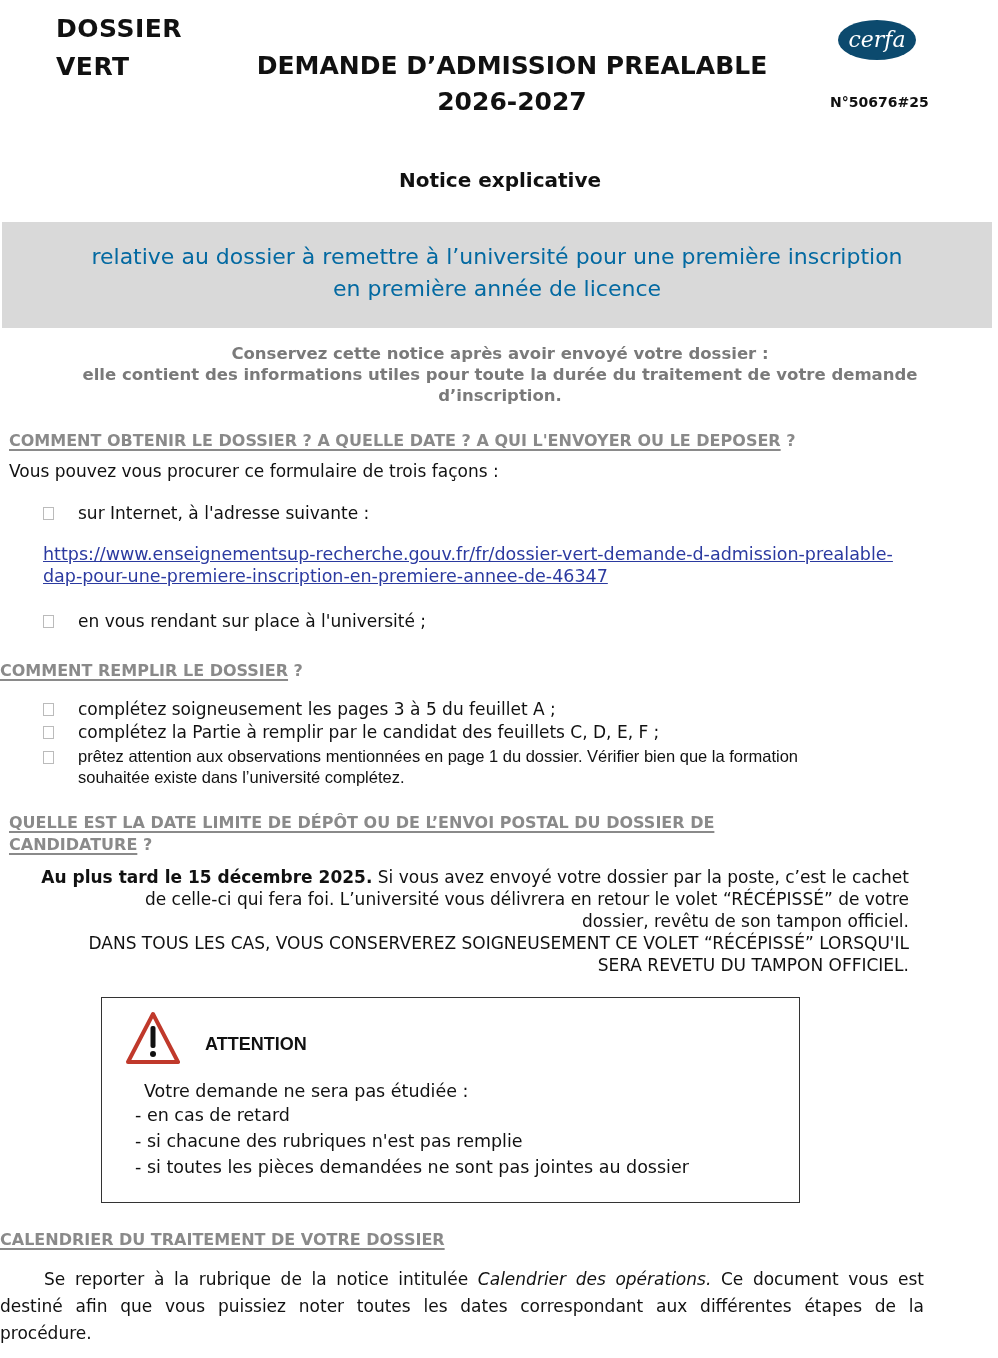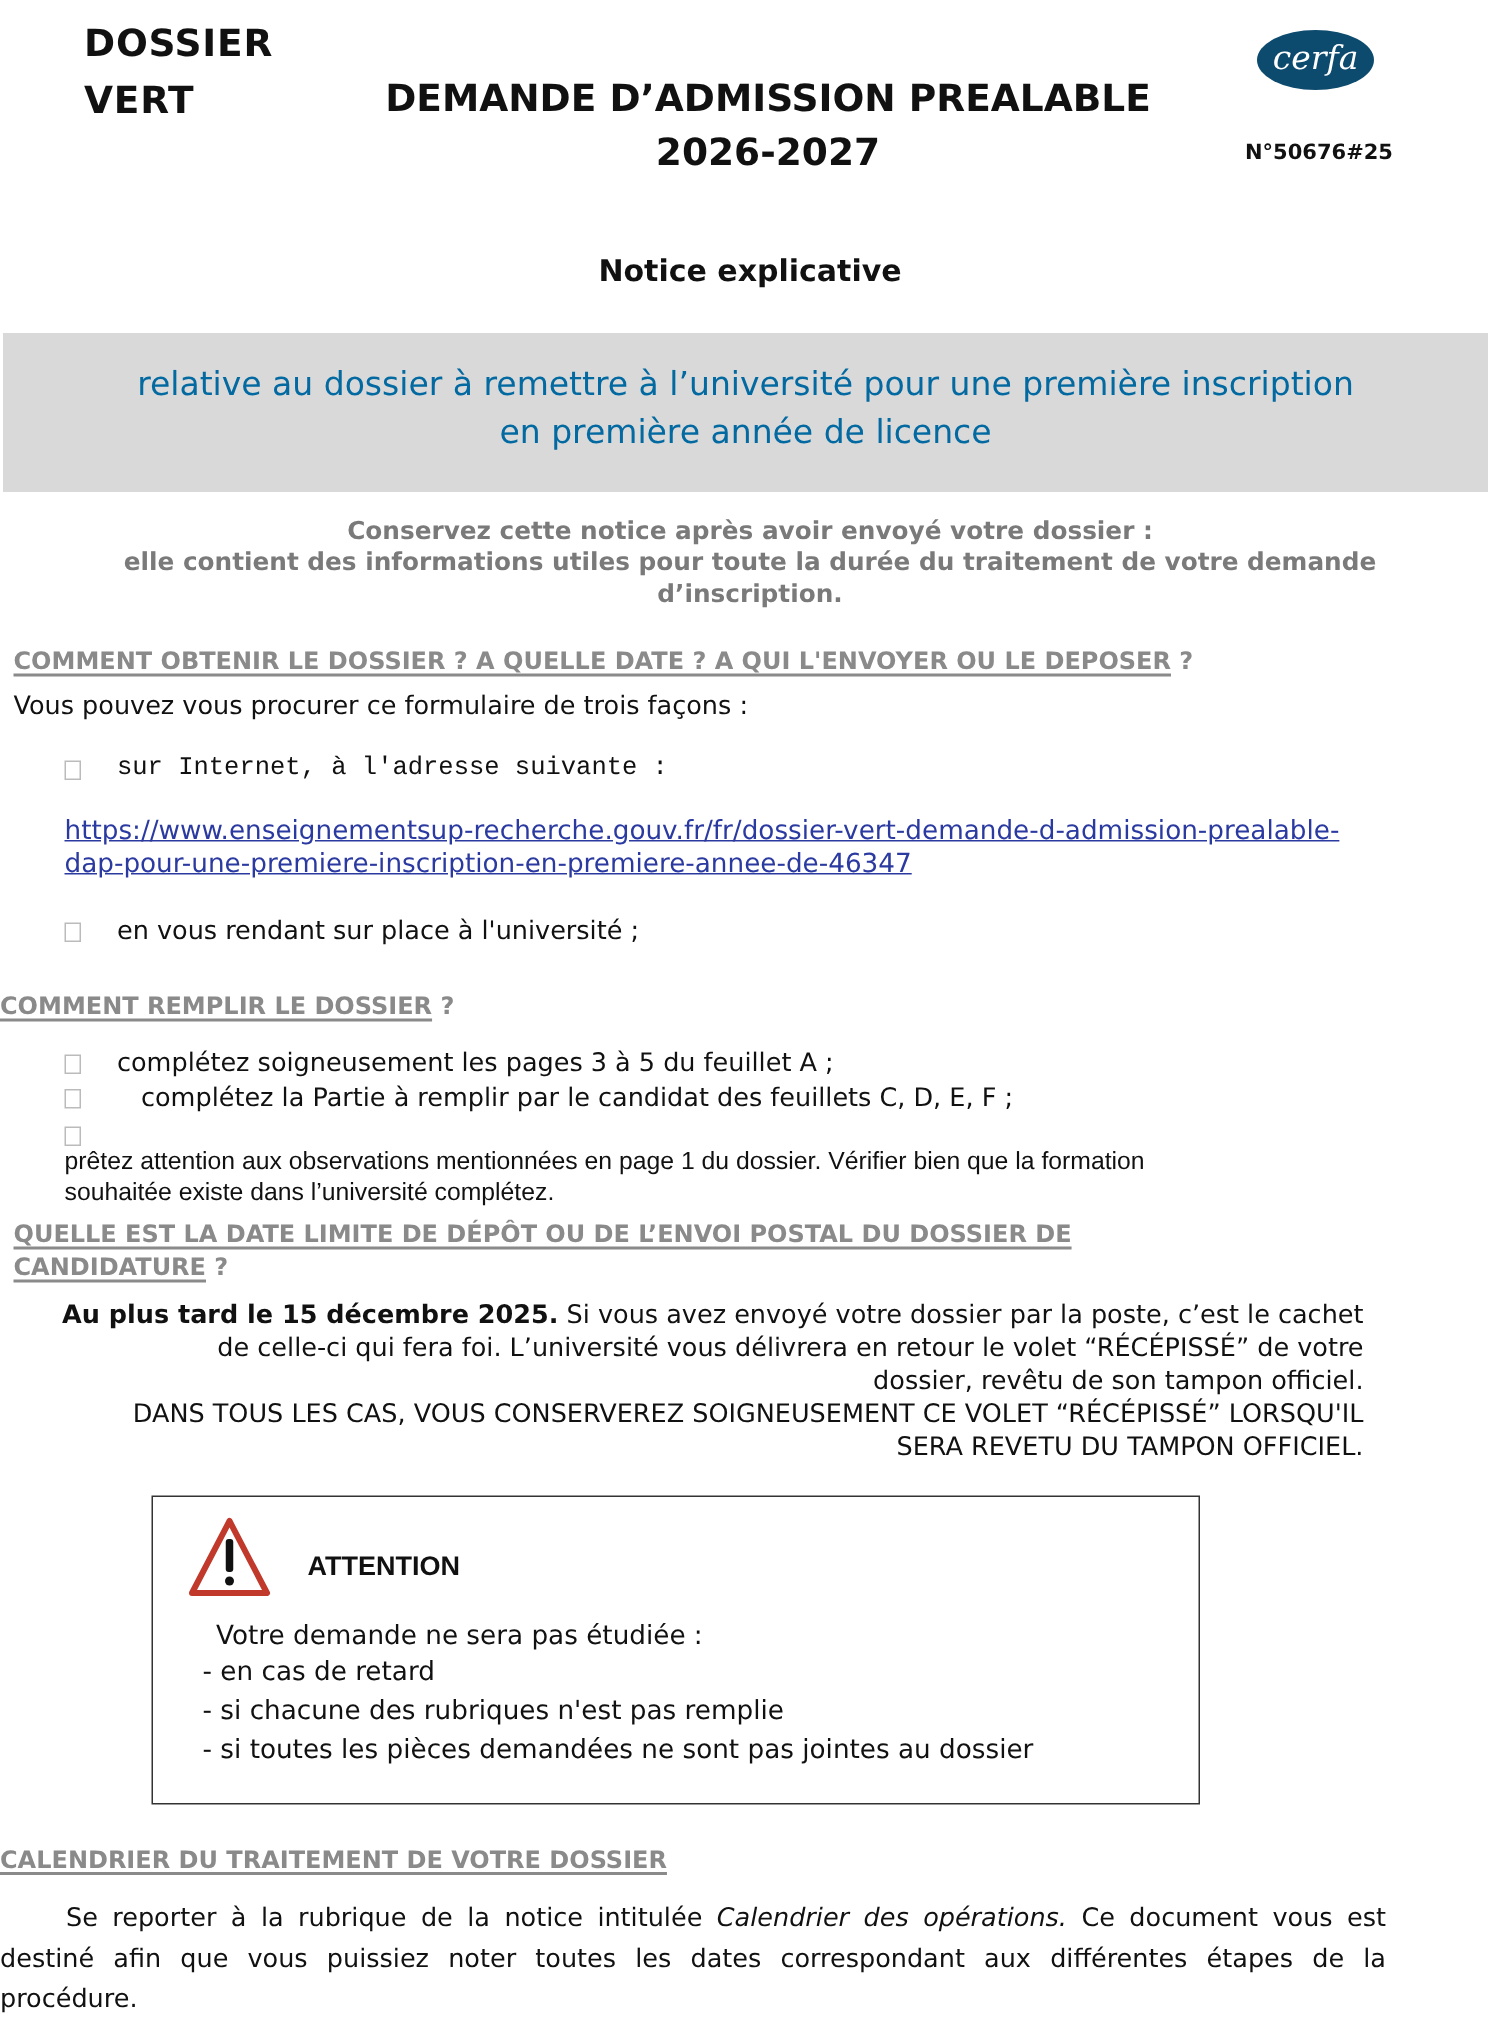--- a/index.html
+++ b/index.html
@@ -84,21 +84,21 @@
   <div>Conservez cette notice après avoir envoyé votre dossier :</div>
   <div>elle contient des informations utiles pour toute la durée du traitement de votre demande</div>
   <div>d’inscription.</div>
 </div>
 
 <div class="abs section-heading" style="left:9px; top:430px;">
   <span class="u">COMMENT OBTENIR LE DOSSIER ? A QUELLE DATE ? A QUI L'ENVOYER OU LE DEPOSER</span><span> ?</span>
 </div>
 <div class="abs body-text" style="left:9px; top:460px;">Vous pouvez vous procurer ce formulaire de trois façons :</div>
 
-<div class="abs bullet-row body-text" style="left:43px; top:502px;font-family:Liberation Mono, monospace;">
+<div class="abs bullet-row body-text" style="left:43px; top:502px;">
   <span class="bullet-box"></span>
   <span>sur Internet, à l'adresse suivante :</span>
 </div>
 
 <div class="abs" style="left:43px; top:543px;">
   <div class="link">https://www.enseignementsup-recherche.gouv.fr/fr/dossier-vert-demande-d-admission-prealable-</div>
   <div class="link">dap-pour-une-premiere-inscription-en-premiere-annee-de-46347</div>
 </div>
 
 <div class="abs bullet-row body-text" style="left:43px; top:610px;">
@@ -107,25 +107,25 @@
 </div>
 
 <div class="abs section-heading" style="left:0px; top:660px;">
   <span class="u">COMMENT REMPLIR LE DOSSIER</span><span> ?</span>
 </div>
 
 <div class="abs bullet-row body-text" style="left:43px; top:698px;">
   <span class="bullet-box"></span>
   <span>complétez soigneusement les pages 3 à 5 du feuillet A ;</span>
 </div>
-<div class="abs bullet-row body-text" style="left:43px; top:721px;gap:16px;">
+<div class="abs bullet-row body-text" style="left:43px; top:721px;">
   <span class="bullet-box"></span>
   <span>complétez la Partie à remplir par le candidat des feuillets C, D, E, F ;</span>
 </div>
-<div class="abs bullet-row narrow" style="left:43px; top:746px;flex-direction:column;">
+<div class="abs bullet-row narrow" style="left:43px; top:746px;">
   <span class="bullet-box"></span>
   <span>
     <span>prêtez attention aux observations mentionnées en page 1 du dossier. Vérifier bien que la formation</span><br>
     <span>souhaitée existe dans l’université complétez.</span>
   </span>
 </div>
 
 <div class="abs section-heading" style="left:9px; top:812px;">
   <div><span class="u">QUELLE EST LA DATE LIMITE DE DÉPÔT  OU DE L’ENVOI  POSTAL DU DOSSIER DE</span></div>
   <div><span class="u">CANDIDATURE</span><span> ?</span></div>

